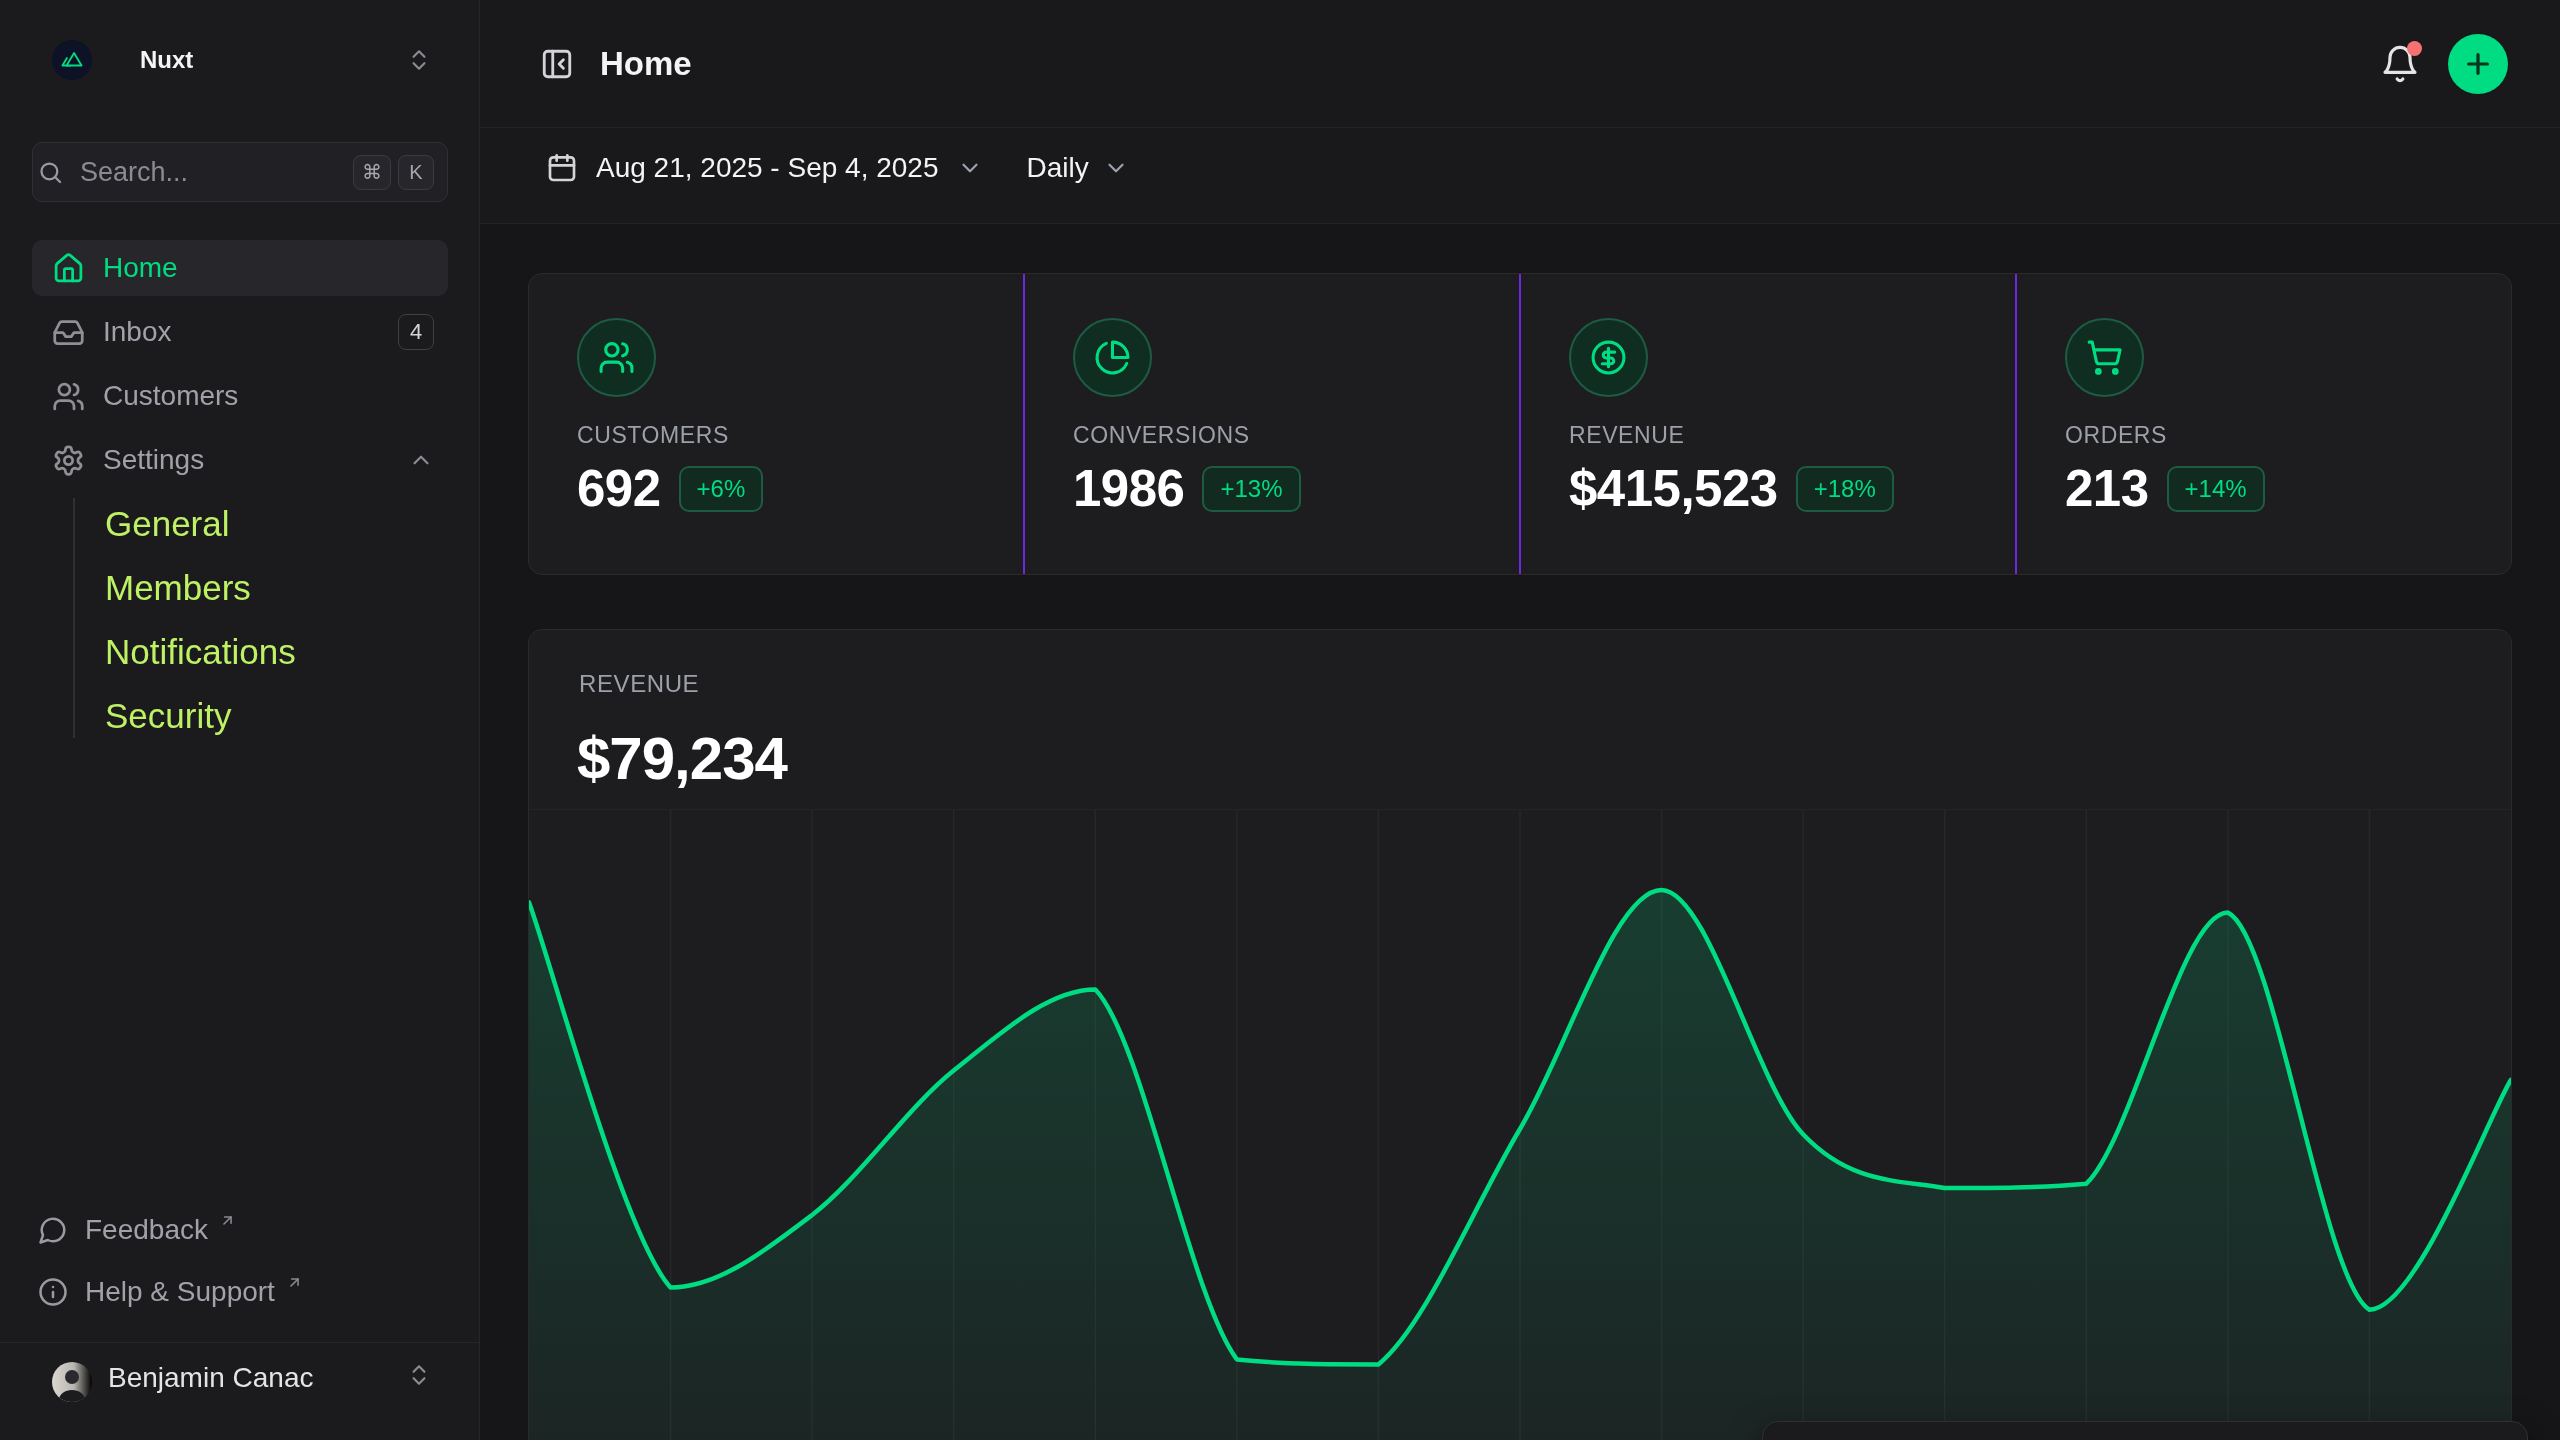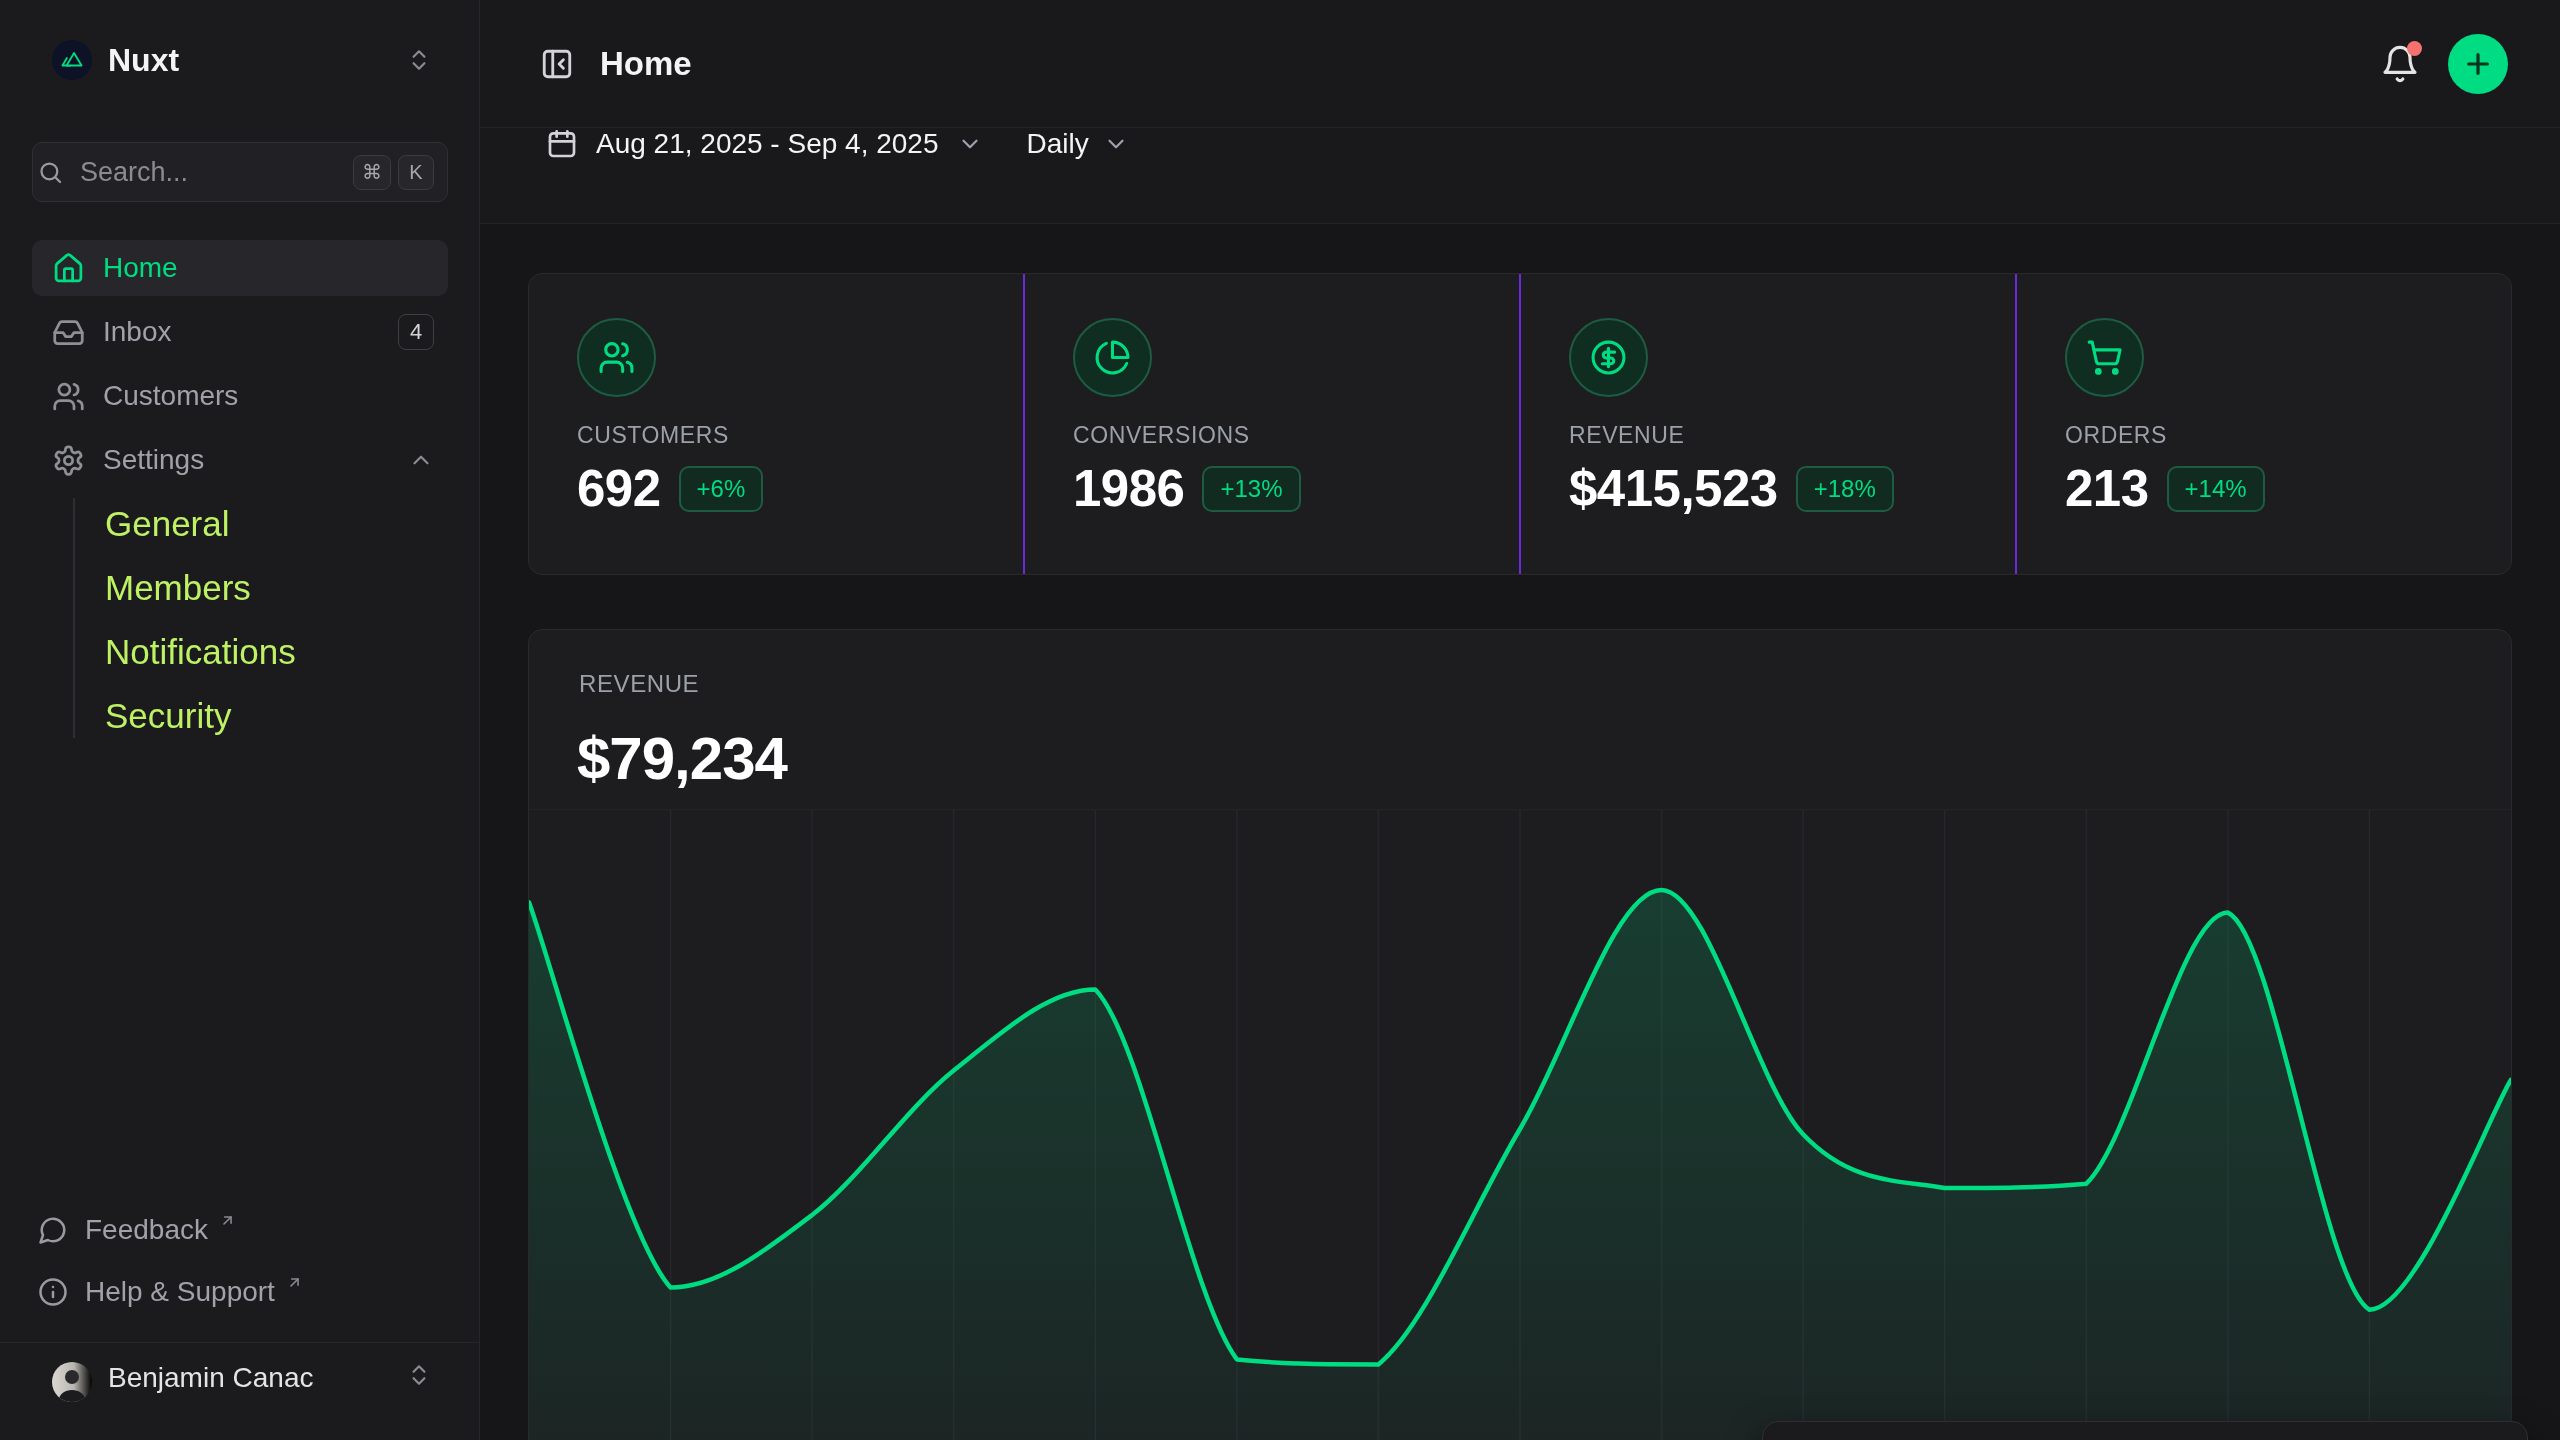--- a/index.html
+++ b/index.html
@@ -19,21 +19,21 @@
   }
   .workspace {
     position:absolute; left:32px; top:28px; width:416px; height:64px;
     display:flex; align-items:center; padding:0 16px 0 20px; gap:16px;
     border-radius:10px; cursor:pointer;
   }
   .ws-logo {
     width:40px; height:40px; border-radius:50%; background:#0d1226;
     display:flex; align-items:center; justify-content:center; flex:0 0 auto;
   }
-  .ws-name { font-size:32px; font-weight:700; color:#f4f4f5; }
+  .ws-name { font-size:24px; font-weight:700; color:#f4f4f5;margin-left:32px; }
   .ws-caret { margin-left:auto; color:#8b8b93; }
 
   .searchbox {
     position:absolute; left:32px; top:142px; width:416px; height:60px;
     border:1px solid #2f2f34; background:#212125; border-radius:10px;
     display:flex; align-items:center; padding:0 13px 0 4px; gap:16px; cursor:text;
   }
   .search-ph { font-size:27px; color:#8b8b93; }
   .kbd-group { margin-left:auto; display:flex; gap:7px; }
   .kbd {
@@ -98,21 +98,21 @@
     position:absolute; right:-2px; top:-3px; width:15px; height:15px;
     border-radius:50%; background:#f87171;
   }
   .add-btn {
     width:60px; height:60px; border-radius:50%; background:#00dc82; border:none;
     display:flex; align-items:center; justify-content:center; color:#04331f; cursor:pointer;
   }
 
   .toolbar {
     height:96px; background:#19191b; border-bottom:1px solid #232327;
-    display:flex; align-items:flex-start; padding:0 48px 16px 66px;
+    display:flex; align-items:center; padding:0 48px 16px 66px;
   }
   .date-range { display:flex; align-items:center; gap:18px; background:none; border:none; cursor:pointer; color:#f4f4f5; }
   .date-range .icon { color:#d4d4d8; }
   .toolbar-label { font-size:28px; font-weight:500; color:#f4f4f5; }
   .tb-caret { color:#9ca3af; }
   .granularity { margin-left:44px; display:flex; align-items:center; gap:14px; background:none; border:none; cursor:pointer; color:#f4f4f5; }
 
   .content { position:absolute; top:225px; left:0; right:0; bottom:0; }
 
   .stats {

